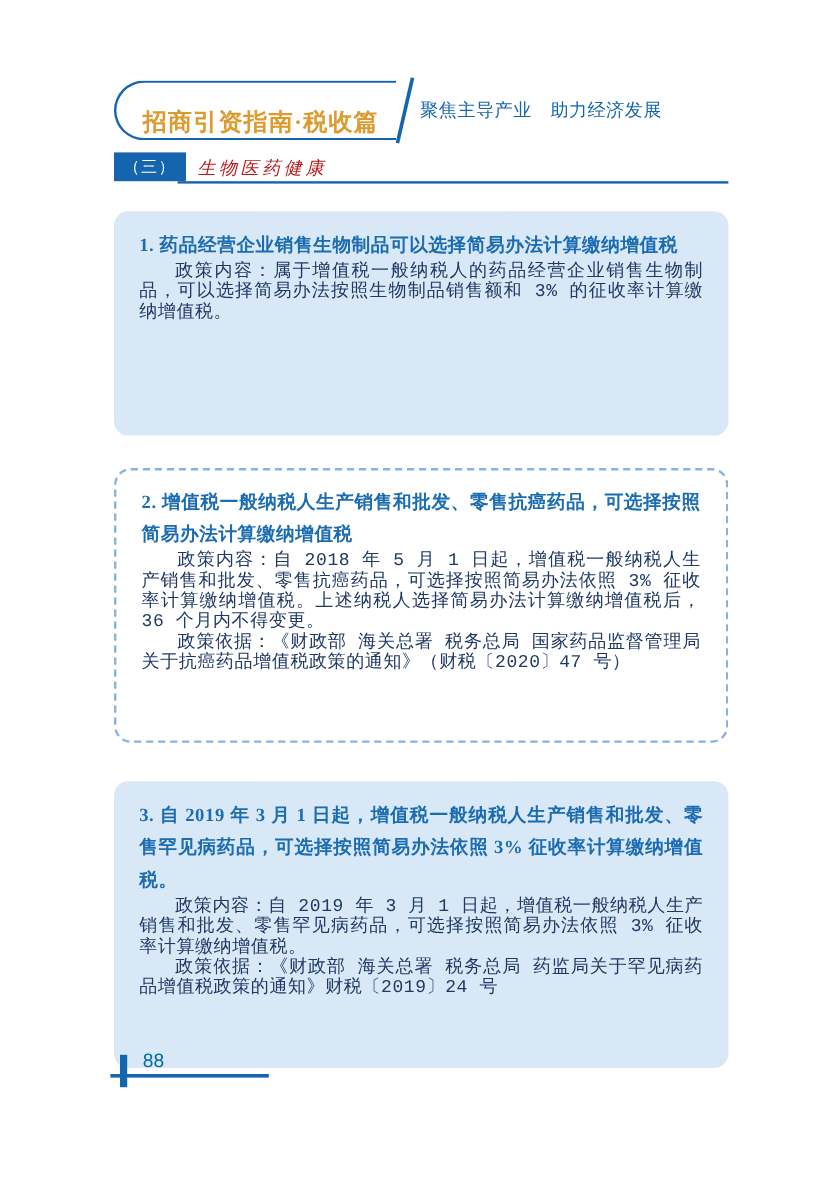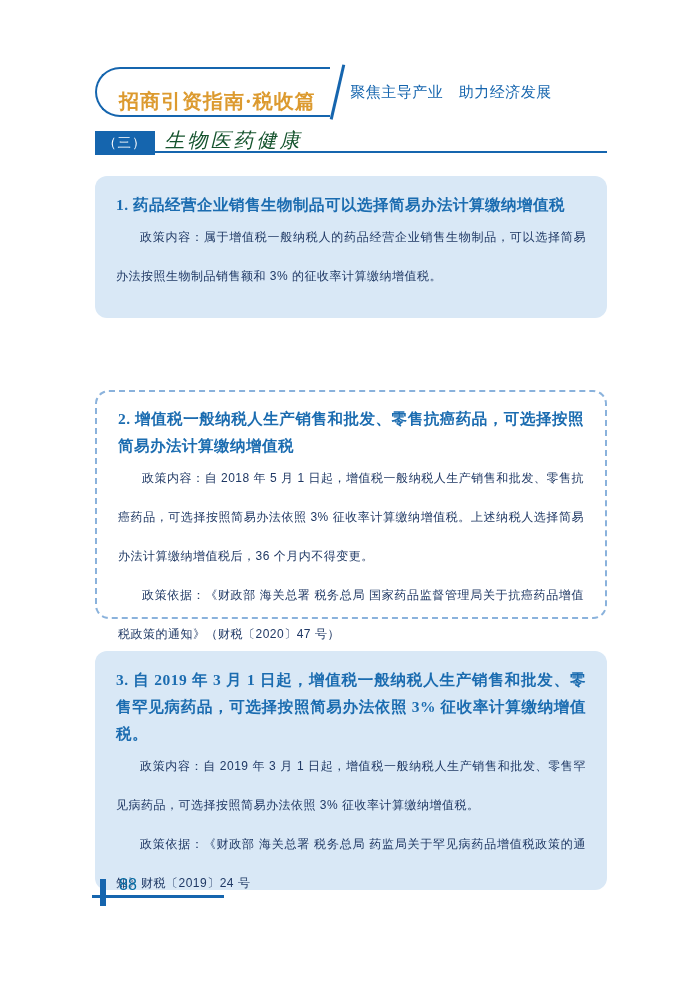--- a/index.html
+++ b/index.html
@@ -72,22 +72,22 @@
     min-width: 52px;
     display: flex;
     align-items: center;
     justify-content: center;
     padding: 0 8px;
     letter-spacing: 1px;
   }
   .section-title {
     font-family: "Liberation Serif", "DejaVu Serif", serif;
     font-style: italic;
-    font-size: 20px;
-    color: #14532d;
+    font-size: 15px;
+    color: #b91c1c;
     margin: 0 0 1px 10px;
     letter-spacing: 3px;
     white-space: nowrap;
   }
   .section-underline {
     position: absolute;
     left: 148px;
     top: 151px;
     width: 459px;
     height: 2px;
@@ -103,38 +103,38 @@
   }
   .policy-box.solid {
     background: #D9E8F6;
     border-radius: 12px;
   }
   .policy-box.dashed {
     background: #ffffff;
     border: 2px dashed #8AB2DC;
     border-radius: 14px;
   }
-  .box-1 { top: 176px; height: 142px; }
+  .box-1 { top: 176px; height: 187px; }
   .box-2 { top: 390px; height: 229px; padding-top: 13px; }
   .box-3 { top: 651px; height: 239px; }
 
   .policy-title {
     font-family: "Liberation Serif", "DejaVu Serif", serif;
     font-size: 15.5px;
     font-weight: 700;
     color: #1B6CB0;
     line-height: 27px;
     text-align: justify;
     letter-spacing: 0.5px;
   }
   .policy-para {
-    font-family: Liberation Sans, sans-serif;
-    font-size: 12px;
+    font-family: Liberation Mono, monospace;
+    font-size: 15px;
     color: #1F3864;
-    line-height: 39px;
+    line-height: 17px;
     text-indent: 2em;
     text-align: justify;
     letter-spacing: 0.5px;
   }
 
   
   .footer-rule {
     position: absolute;
     left: 92px;
     top: 895px;

